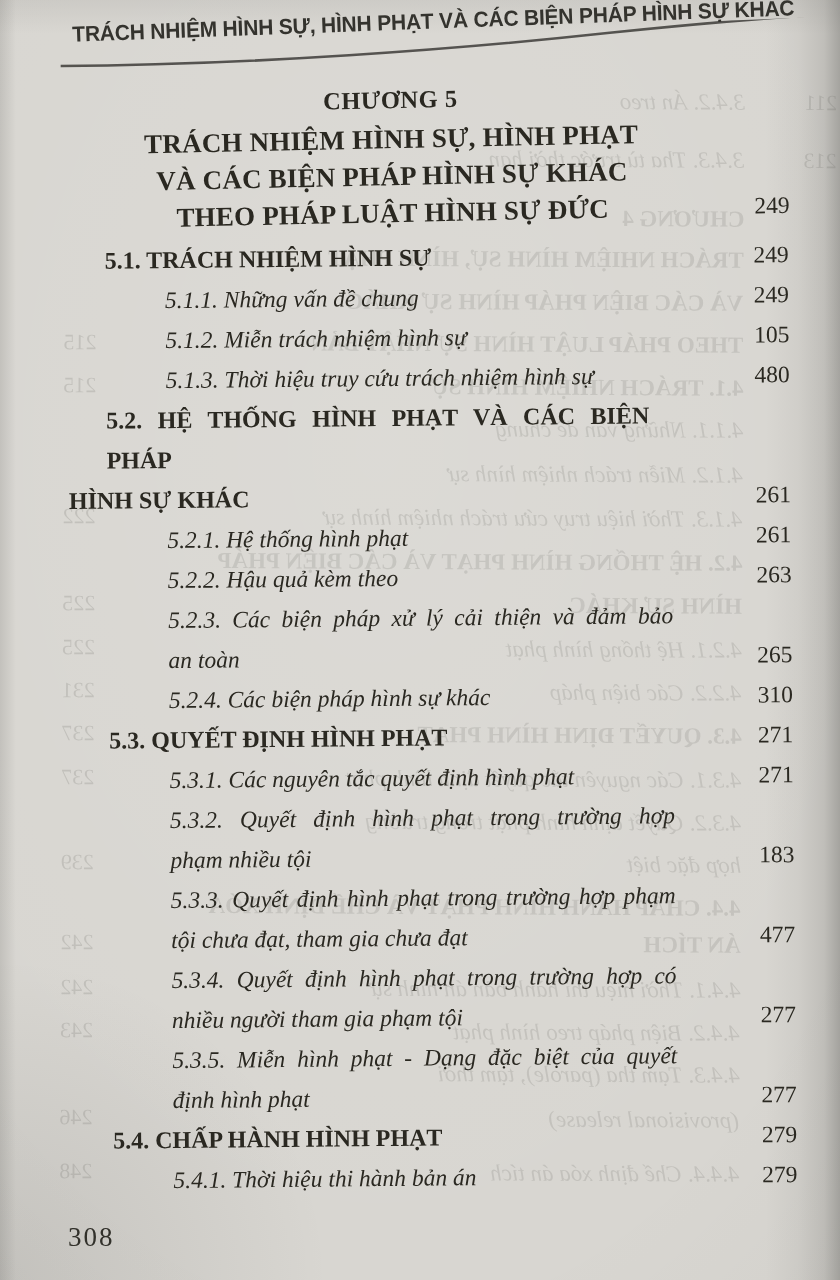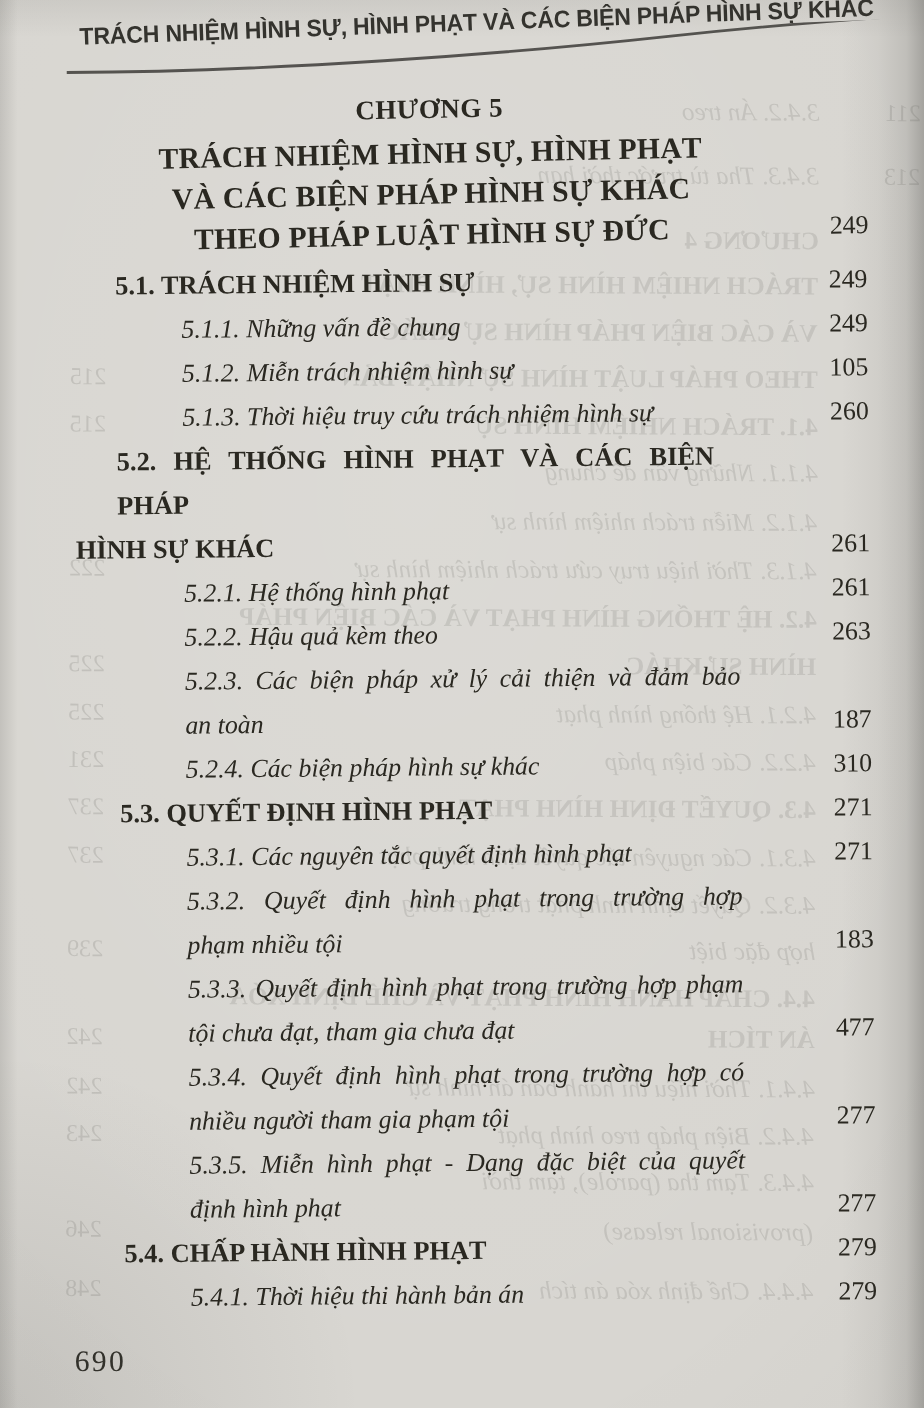--- a/index.html
+++ b/index.html
@@ -173,39 +173,39 @@
         <div class="toc-entry sub">
           <div class="toc-line">5.1.1. Những vấn đề chung</div>
           <span class="pg">249</span>
         </div>
         <div class="toc-entry sub">
           <div class="toc-line">5.1.2. Miễn trách nhiệm hình sự</div>
           <span class="pg">105</span>
         </div>
         <div class="toc-entry sub">
           <div class="toc-line">5.1.3. Thời hiệu truy cứu trách nhiệm hình sự</div>
-          <span class="pg">260</span>
+          <span class="pg">480</span>
         </div>
         <div class="toc-entry section">
           <div class="toc-line j">5.2. HỆ THỐNG HÌNH PHẠT VÀ CÁC BIỆN PHÁP</div>
           <div class="toc-line">HÌNH SỰ KHÁC</div>
           <span class="pg">261</span>
         </div>
         <div class="toc-entry sub">
           <div class="toc-line">5.2.1. Hệ thống hình phạt</div>
           <span class="pg">261</span>
         </div>
         <div class="toc-entry sub">
           <div class="toc-line">5.2.2. Hậu quả kèm theo</div>
           <span class="pg">263</span>
         </div>
         <div class="toc-entry sub">
           <div class="toc-line j">5.2.3. Các biện pháp xử lý cải thiện và đảm bảo</div>
           <div class="toc-line">an toàn</div>
-          <span class="pg">187</span>
+          <span class="pg">265</span>
         </div>
         <div class="toc-entry sub">
           <div class="toc-line">5.2.4. Các biện pháp hình sự khác</div>
           <span class="pg">310</span>
         </div>
         <div class="toc-entry section">
           <div class="toc-line">5.3. QUYẾT ĐỊNH HÌNH PHẠT</div>
           <span class="pg">271</span>
         </div>
         <div class="toc-entry sub">
@@ -237,16 +237,16 @@
           <span class="pg">279</span>
         </div>
         <div class="toc-entry sub">
           <div class="toc-line">5.4.1. Thời hiệu thi hành bản án</div>
           <span class="pg">279</span>
         </div>
       </section>
   </main>
 
   <footer>
-    <div class="folio">690</div>
+    <div class="folio">308</div>
   </footer>
 
 </div>
 
 </body></html>

